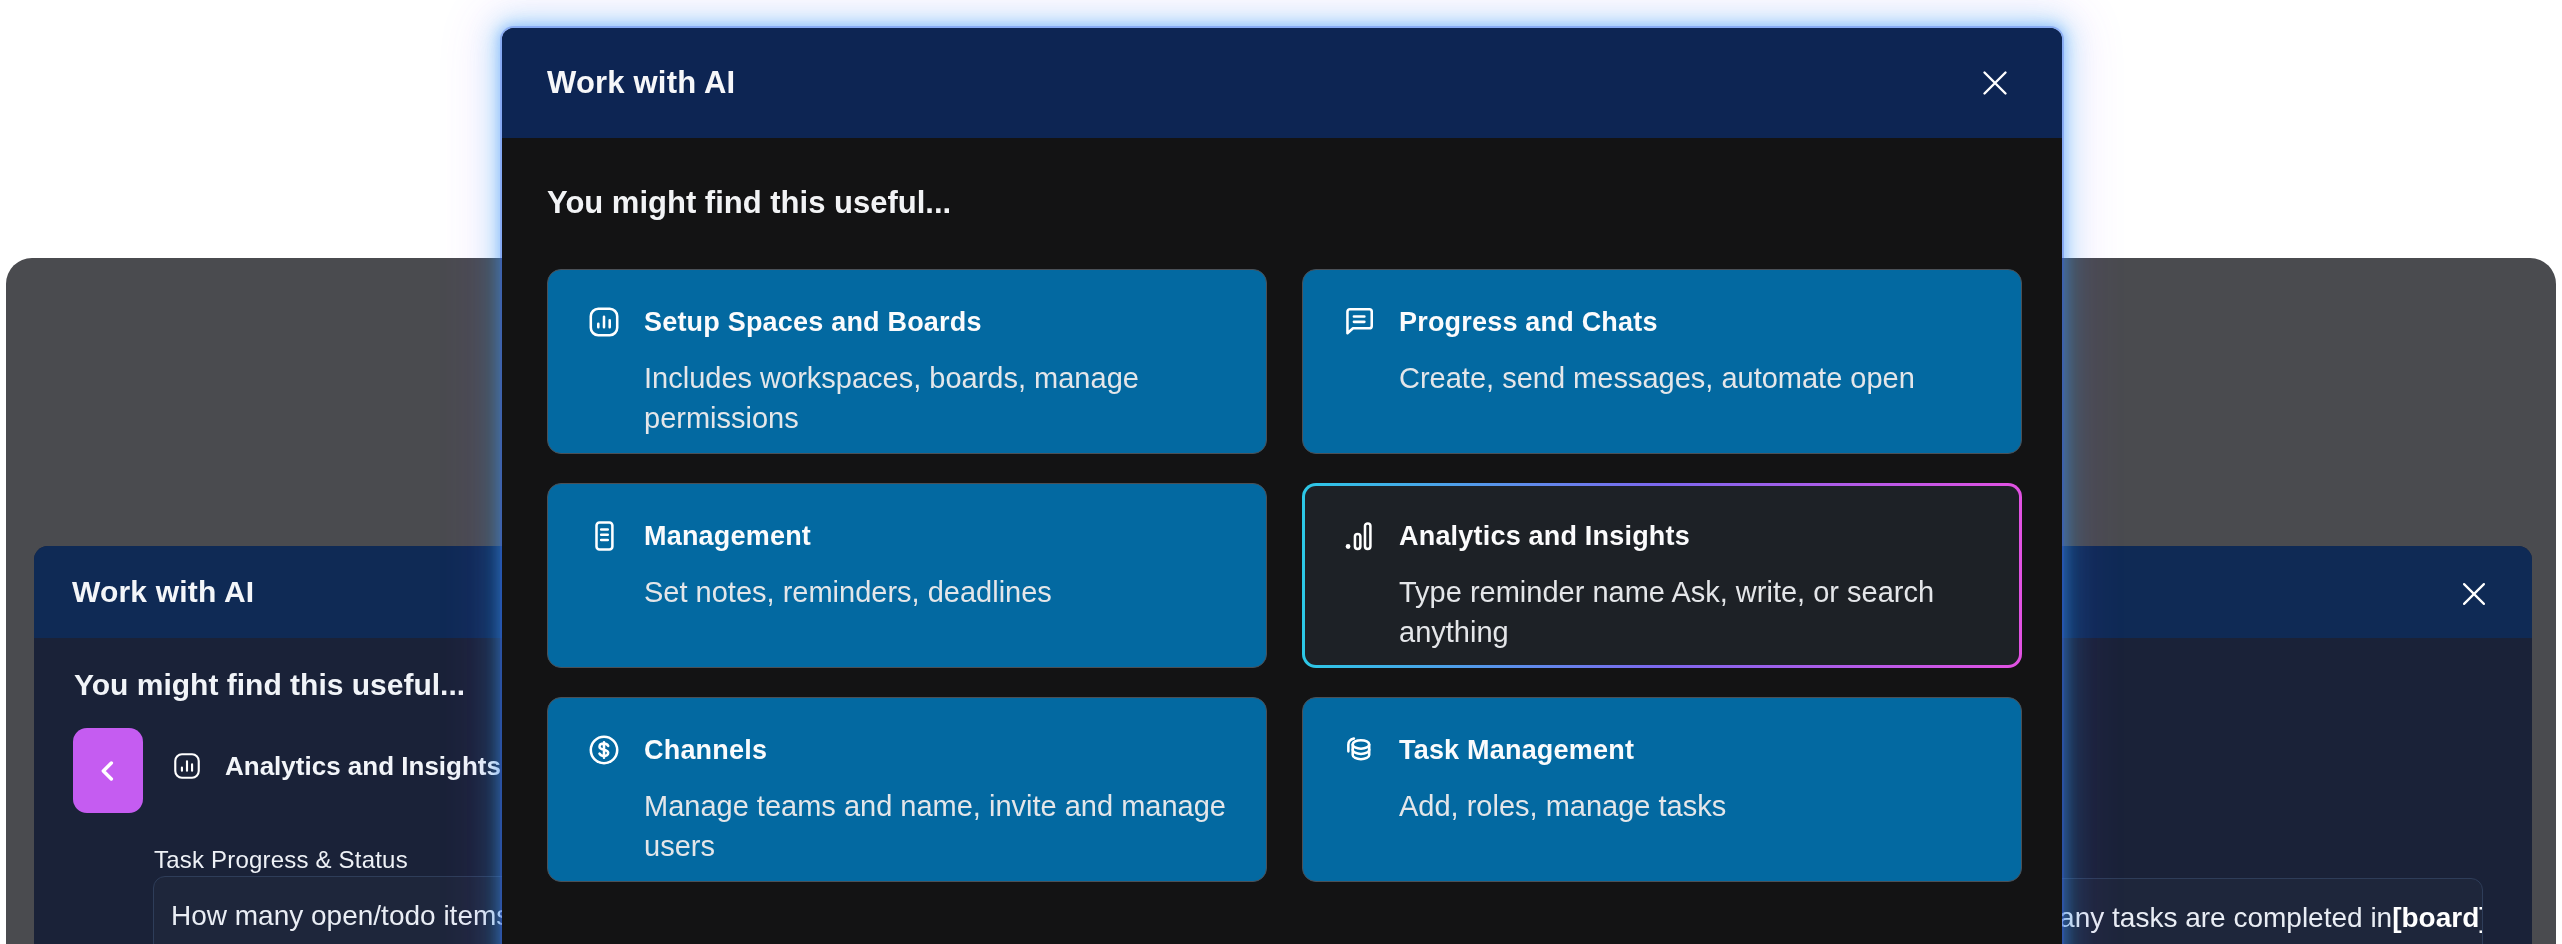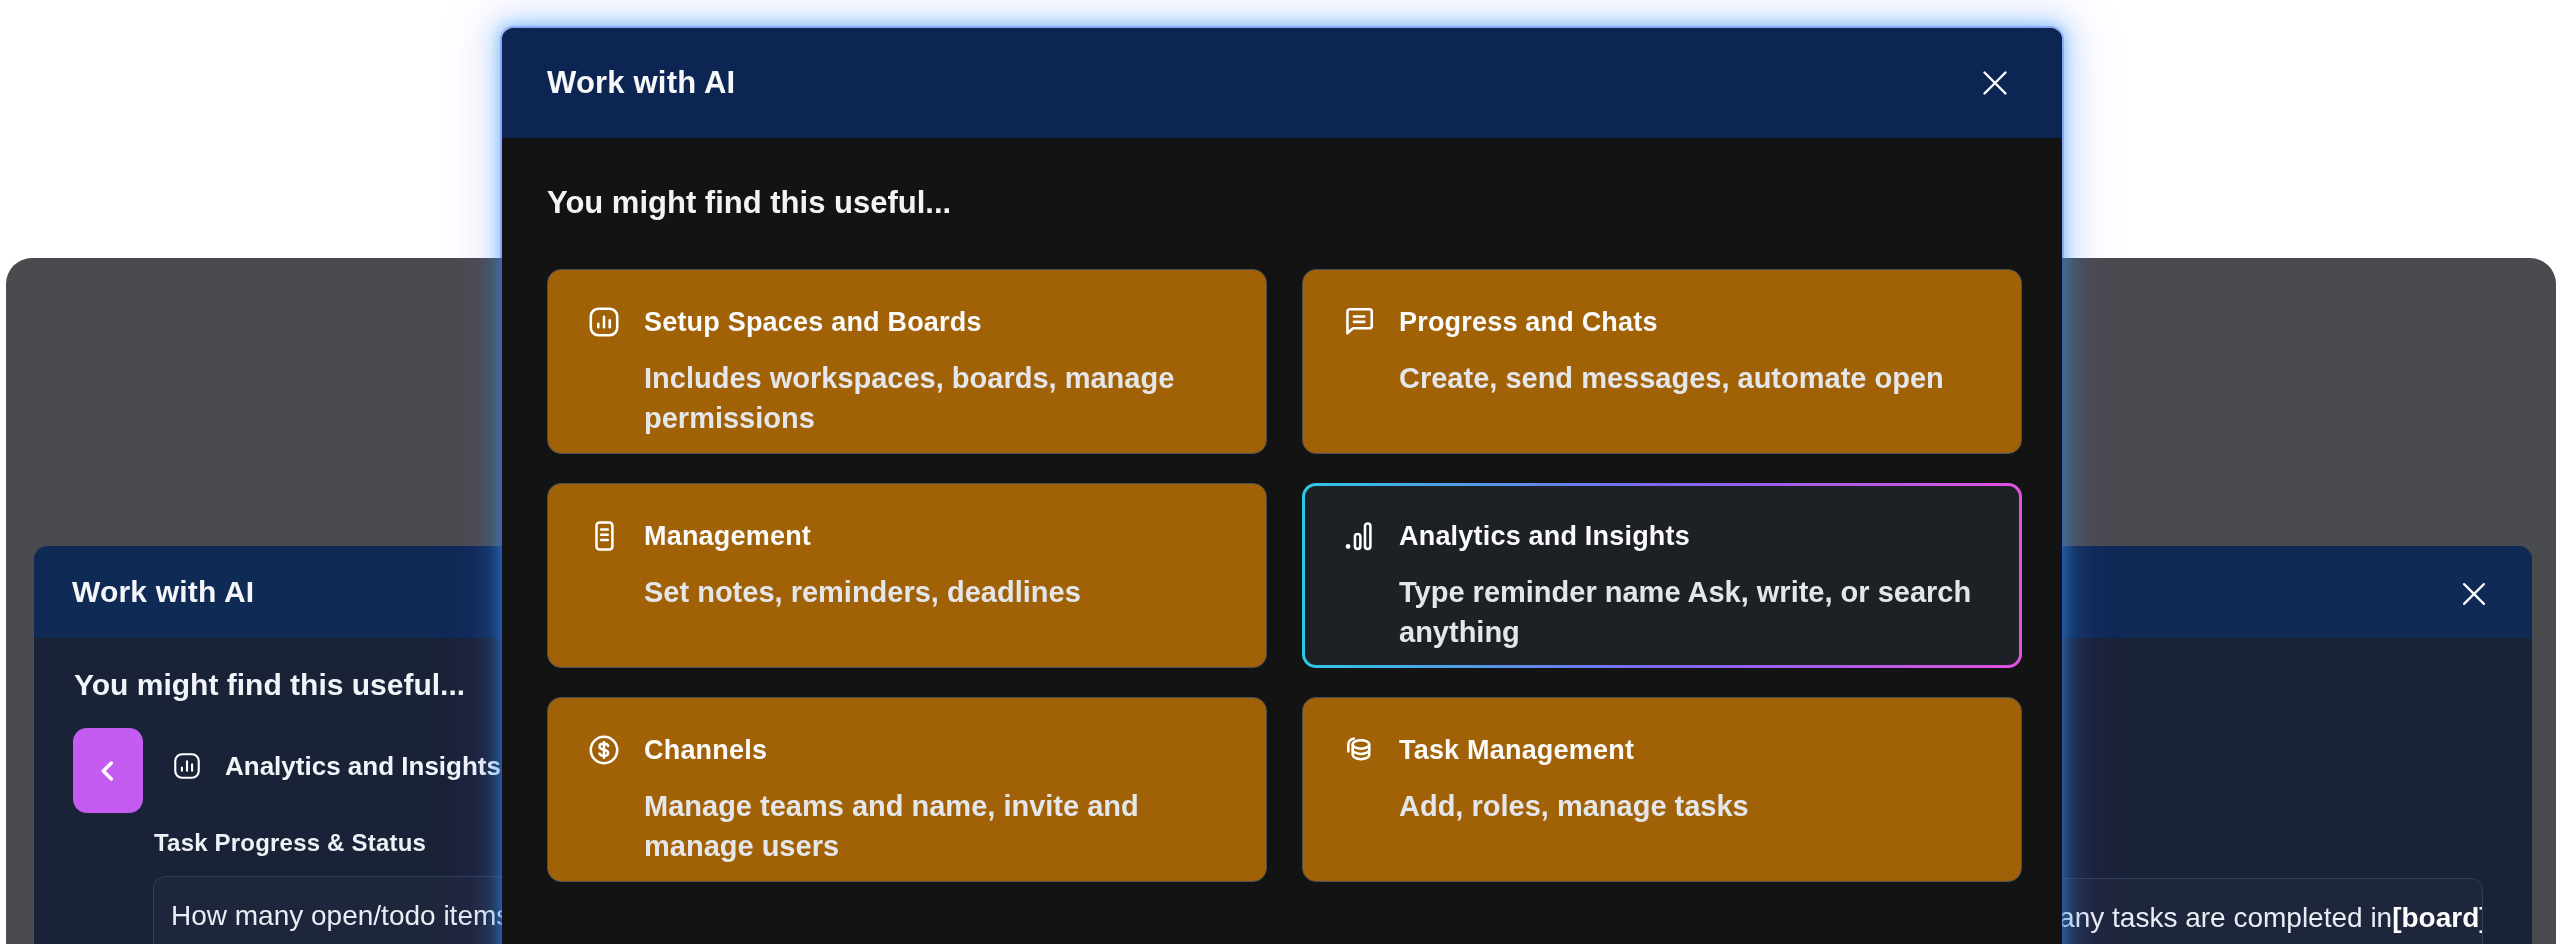--- a/index.html
+++ b/index.html
@@ -32,21 +32,21 @@
     position:absolute; left:40px; top:122px; color:#f1f4f8; font-size:30px; font-weight:700;
   }
   .back-btn {
     position:absolute; left:39px; top:182px; width:70px; height:85px;
     background:#c55cf1; border:none; border-radius:14px; cursor:pointer;
     display:flex; align-items:center; justify-content:center;
   }
   .bg-cat-row { position:absolute; left:137px; top:204px; display:flex; align-items:center; gap:22px; }
   .bg-cat-row .cat-label { color:#f2f5f9; font-size:26px; font-weight:700; }
   .bg-subsection {
-    position:absolute; left:120px; top:283px; color:#eef1f6; font-size:24px; font-weight:700; letter-spacing:.2px;text-align:center;
+    position:absolute; left:120px; top:300px; color:#eef1f6; font-size:24px; font-weight:400; letter-spacing:.2px;text-align:center;
   }
   .sug {
     position:absolute; height:80px; border:1.5px solid #2e3d59; border-radius:12px;
     background:rgba(255,255,255,0.02); display:flex; align-items:center;
     color:#e9edf4; font-size:28px; white-space:nowrap; overflow:hidden; cursor:pointer;
   }
   .sug b { font-weight:700; color:#ffffff; }
   .sug-left { left:119px; width:1200px; padding-left:17px; }
   .sug-l1 { top:330px; }
   .sug-right { width:1000px; }
@@ -70,34 +70,34 @@
   .fg-close {
     position:absolute; top:33px; right:45px; width:44px; height:44px;
     display:flex; align-items:center; justify-content:center; cursor:pointer; background:none; border:none;
   }
   .fg-body { padding:47px 40px 0 45px; }
   .fg-heading { color:#f2f3f5; font-size:31px; font-weight:700; margin-bottom:48px; }
   .card-grid {
     display:grid; grid-template-columns:1fr 1fr; column-gap:35px; row-gap:29px;
   }
   .card {
-    height:185px; border-radius:14px; background:#a16207; border:1.5px solid #4b5056;
+    height:185px; border-radius:14px; background:#0369a1; border:1.5px solid #4b5056;
     padding:34px 30px 0 38px; cursor:pointer; position:relative; overflow:hidden;
   }
   .card.highlighted {
     border:3px solid transparent;
     background:linear-gradient(#1d2126,#1d2126) padding-box,
                linear-gradient(90deg,#2cc8e6,#7d67ee,#e251e2) border-box;
     padding:32px 28px 0 36px;
   }
   .card-title-row { display:flex; align-items:center; gap:22px; }
   .card-icon { width:36px; height:36px; flex:0 0 36px; display:flex; align-items:center; justify-content:center; }
   .card-title { color:#fbfbfc; font-size:27px; font-weight:700; letter-spacing:.2px; }
   .card-desc {
-    margin:18px 0 0 58px; color:#e4e6e9; font-size:29px; line-height:40px; font-weight:700;
+    margin:18px 0 0 58px; color:#e4e6e9; font-size:29px; line-height:40px; font-weight:400;
     max-width:610px;
   }
   .card.highlighted .card-desc { }
   svg.ic { stroke:#ffffff; fill:none; stroke-width:1.7; stroke-linecap:round; stroke-linejoin:round; }
 </style>
 </head>
 <body>
 
 <div class="screen">
 

